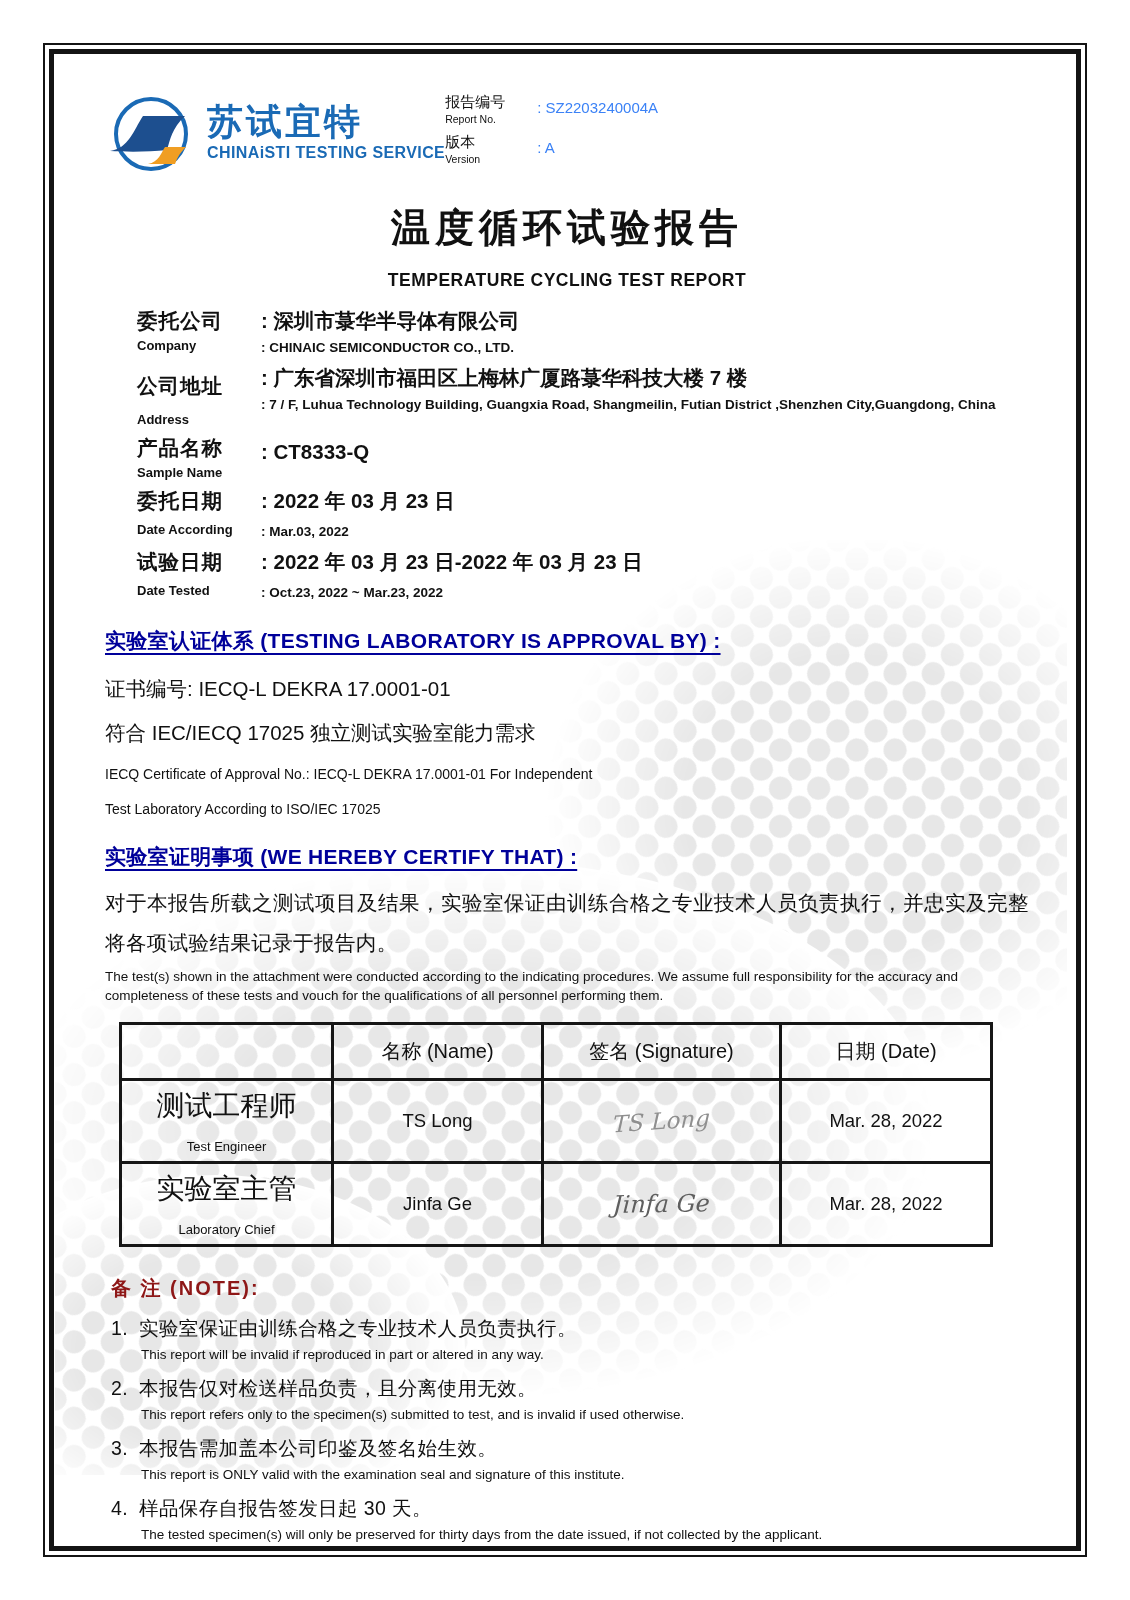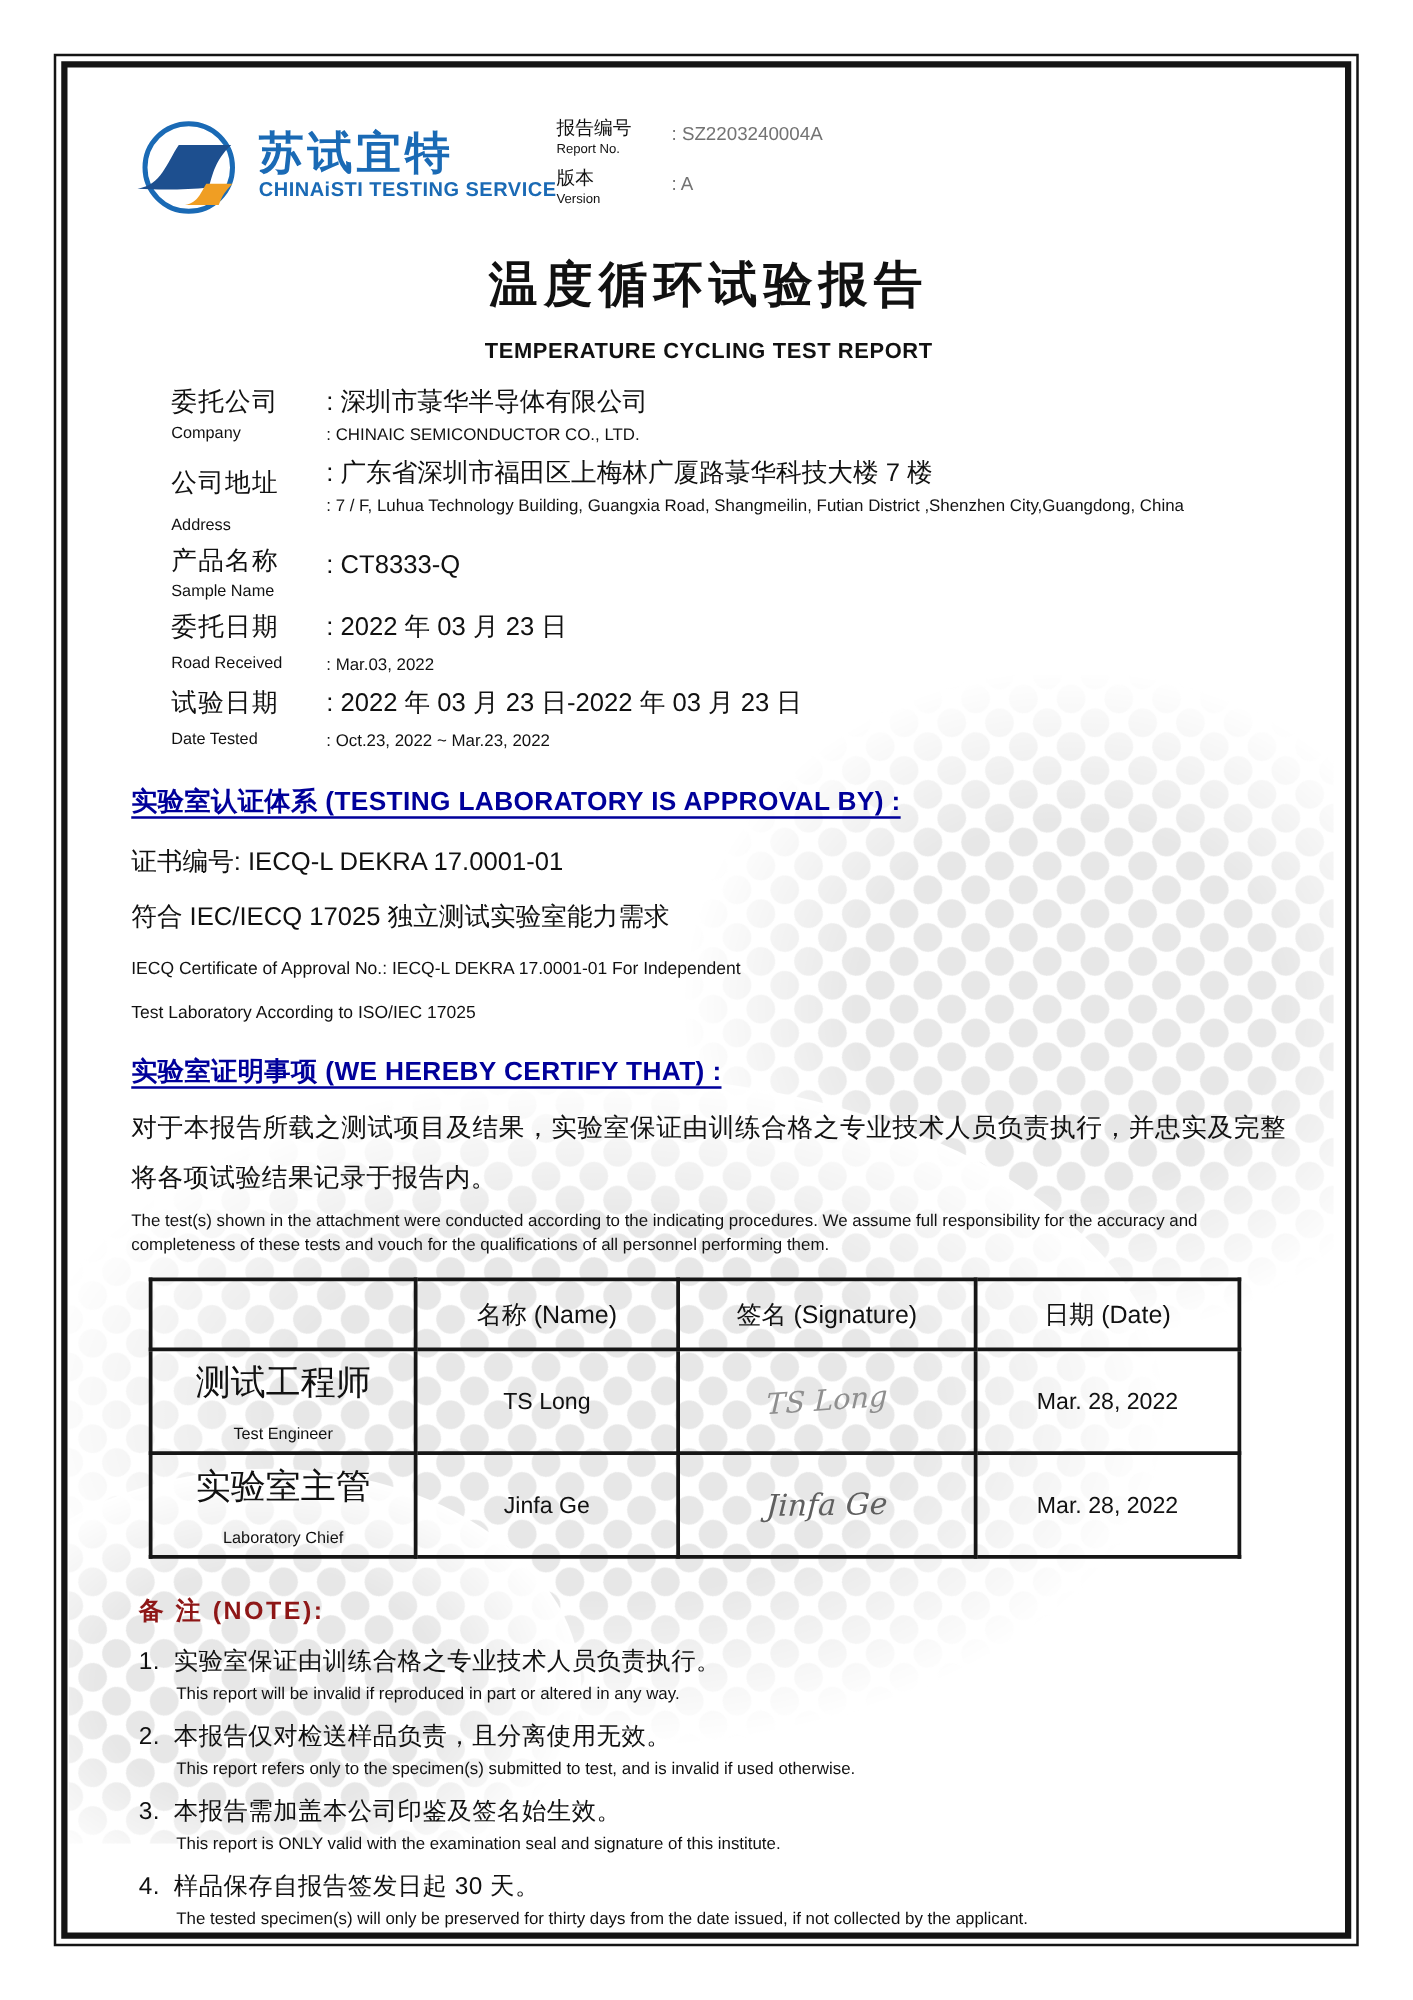--- a/index.html
+++ b/index.html
@@ -19,28 +19,28 @@
   
   .topbar { display:flex; align-items:flex-start; margin-top:8px; }
   .logo-wrap { display:flex; align-items:center; gap:14px; margin-left:2px; }
   .logo-text .cn { font-size:36px; font-weight:bold; color:#1a6ab5; letter-spacing:3px; line-height:1.1; }
   .logo-text .en { font-size:16px; font-weight:bold; color:#1a6ab5; letter-spacing:0.4px; margin-top:3px; }
   .report-meta { width:238px; margin-top:4px; margin-right:16px; }
   .meta-row { display:flex; margin-bottom:8px; }
   .meta-labels { width:92px; }
   .meta-label-zh { font-size:15px; color:#111; }
   .meta-label-en { font-size:10.5px; color:#111; margin-top:1px; }
-  .meta-value { font-size:15px; color:#737373; padding-top:6px; white-space:nowrap; }
+  .meta-value { font-size:15px; color:#3b82f6; padding-top:6px; white-space:nowrap; }
 
   
   .title-zh { text-align:center; font-size:39px; font-weight:bold; letter-spacing:5px; margin-top:26px; }
   .title-en { text-align:center; font-size:17.5px; font-weight:bold; letter-spacing:0.5px; margin-top:15px; }
 
   
-  .info { margin-top:16px; margin-left:32px; margin-right:10px; }
+  .info { margin-top:16px; margin-left:32px; margin-right:10px;font-weight:bold; }
   .info-row { display:grid; grid-template-columns:124px 1fr; margin-bottom:7px; }
   .if-label-zh { font-size:20.5px; color:#111; letter-spacing:1px; }
   .if-label-en { font-size:13px; color:#111; margin-top:3px; }
   .if-value-zh { font-size:20.5px; color:#111; }
   .if-value-en { font-size:13.5px; color:#111; margin-top:4px; line-height:1.35; }
 
   
   .sec-heading { font-size:21px; font-weight:bold; color:#00009a; text-decoration:underline; text-decoration-thickness:2px; text-underline-offset:5px; letter-spacing:0.3px; }
   .approval { margin-top:24px; }
   .approval .ln-zh1 { font-size:20.5px; margin-top:20px; }
@@ -167,21 +167,21 @@
           <div class="if-label-en">Sample Name</div>
         </div>
         <div>
           <div class="if-value-zh" style="margin-top:6px;">: CT8333-Q</div>
         </div>
       </div>
 
       <div class="info-row">
         <div>
           <div class="if-label-zh">委托日期</div>
-          <div class="if-label-en" style="margin-top:7px;">Road Received</div>
+          <div class="if-label-en" style="margin-top:7px;">Date According</div>
         </div>
         <div>
           <div class="if-value-zh">: 2022 年 03 月 23 日</div>
           <div class="if-value-en" style="margin-top:8px;">: Mar.03, 2022</div>
         </div>
       </div>
 
       <div class="info-row">
         <div>
           <div class="if-label-zh">试验日期</div>

